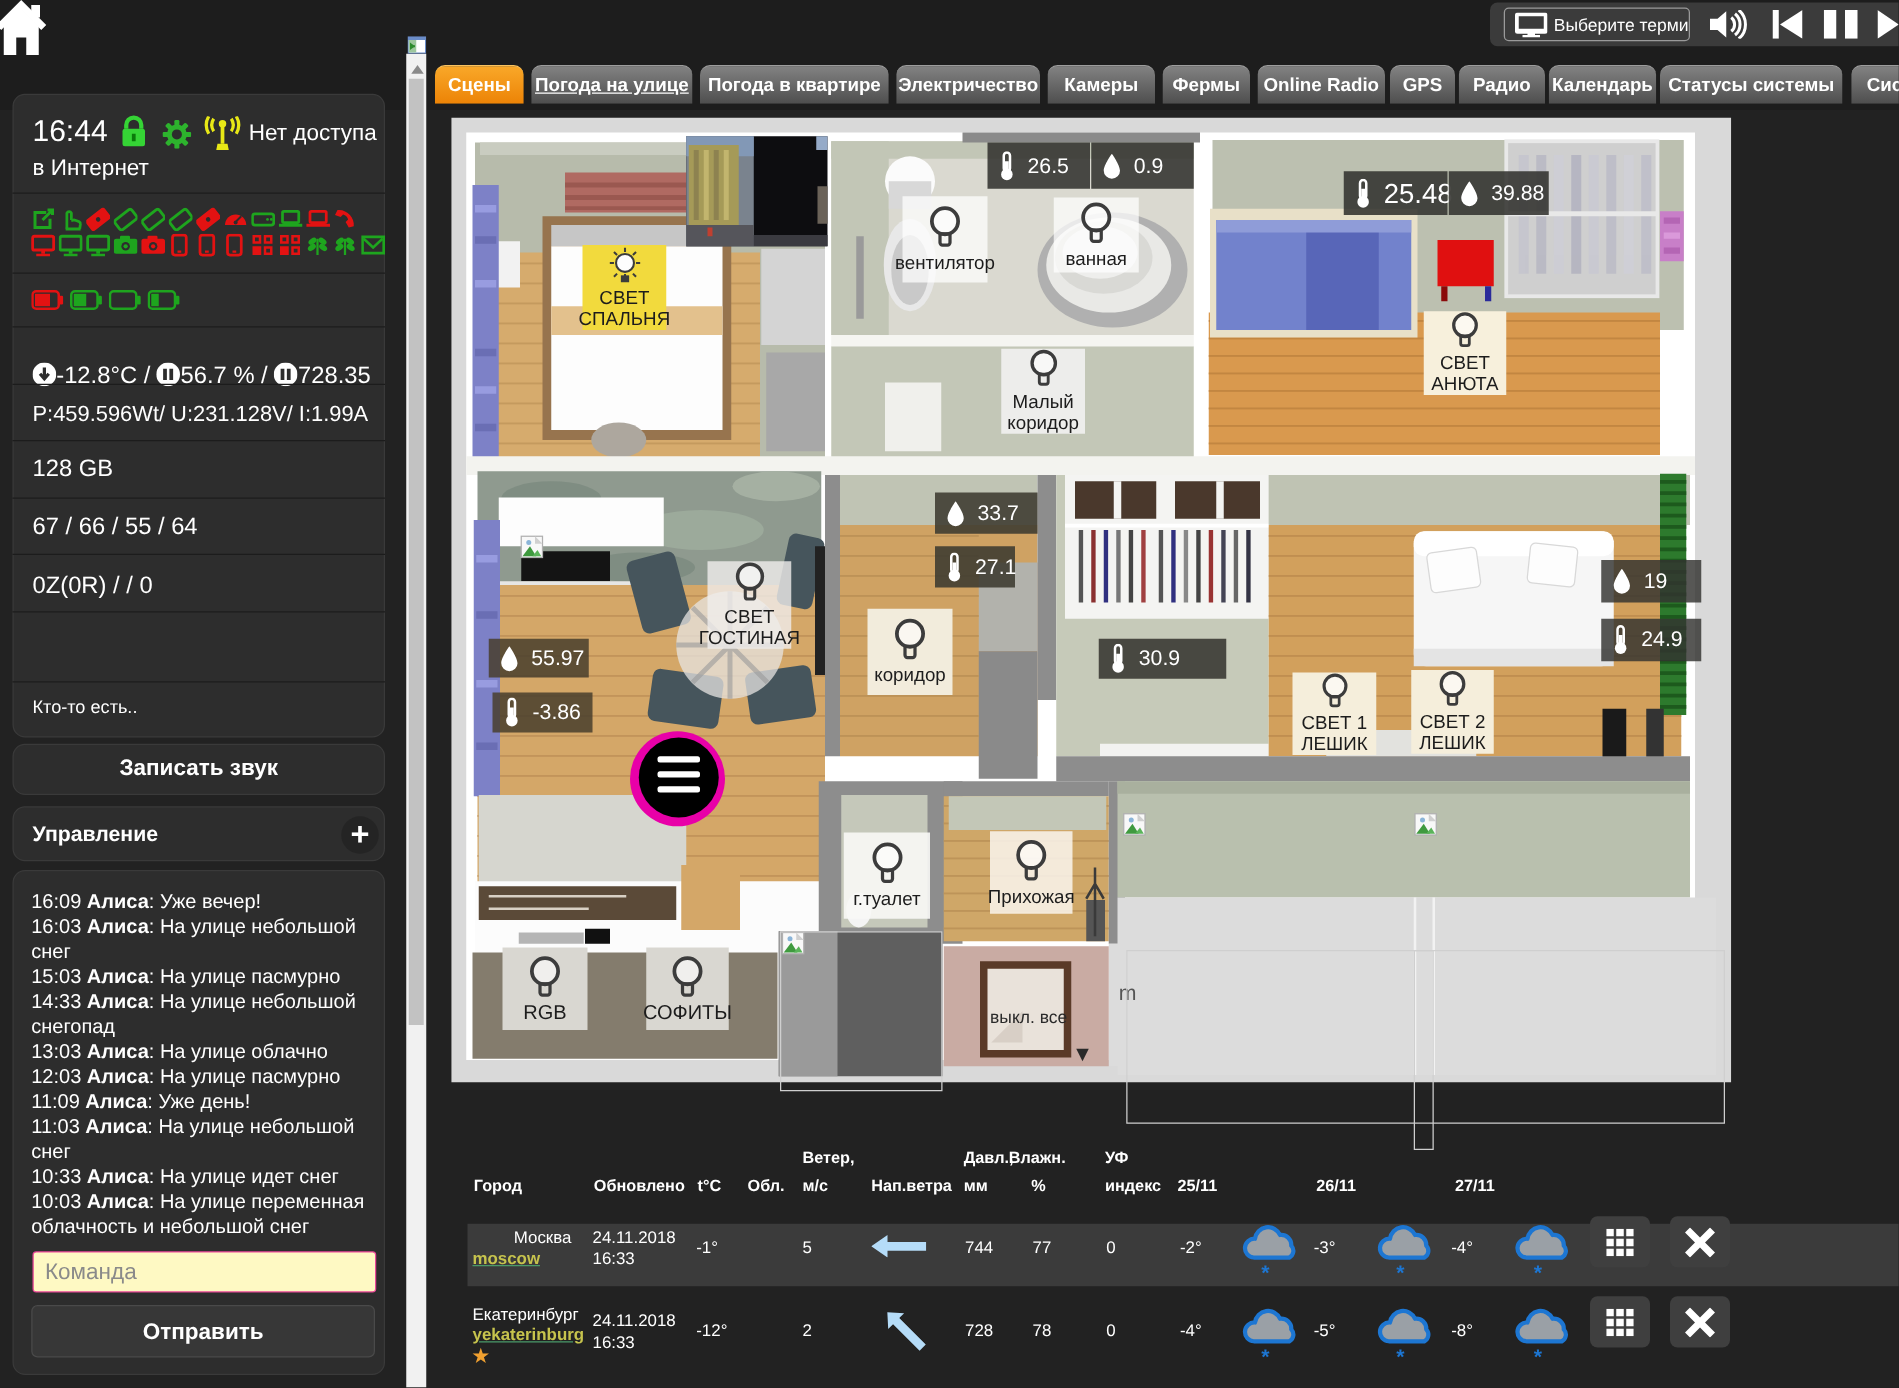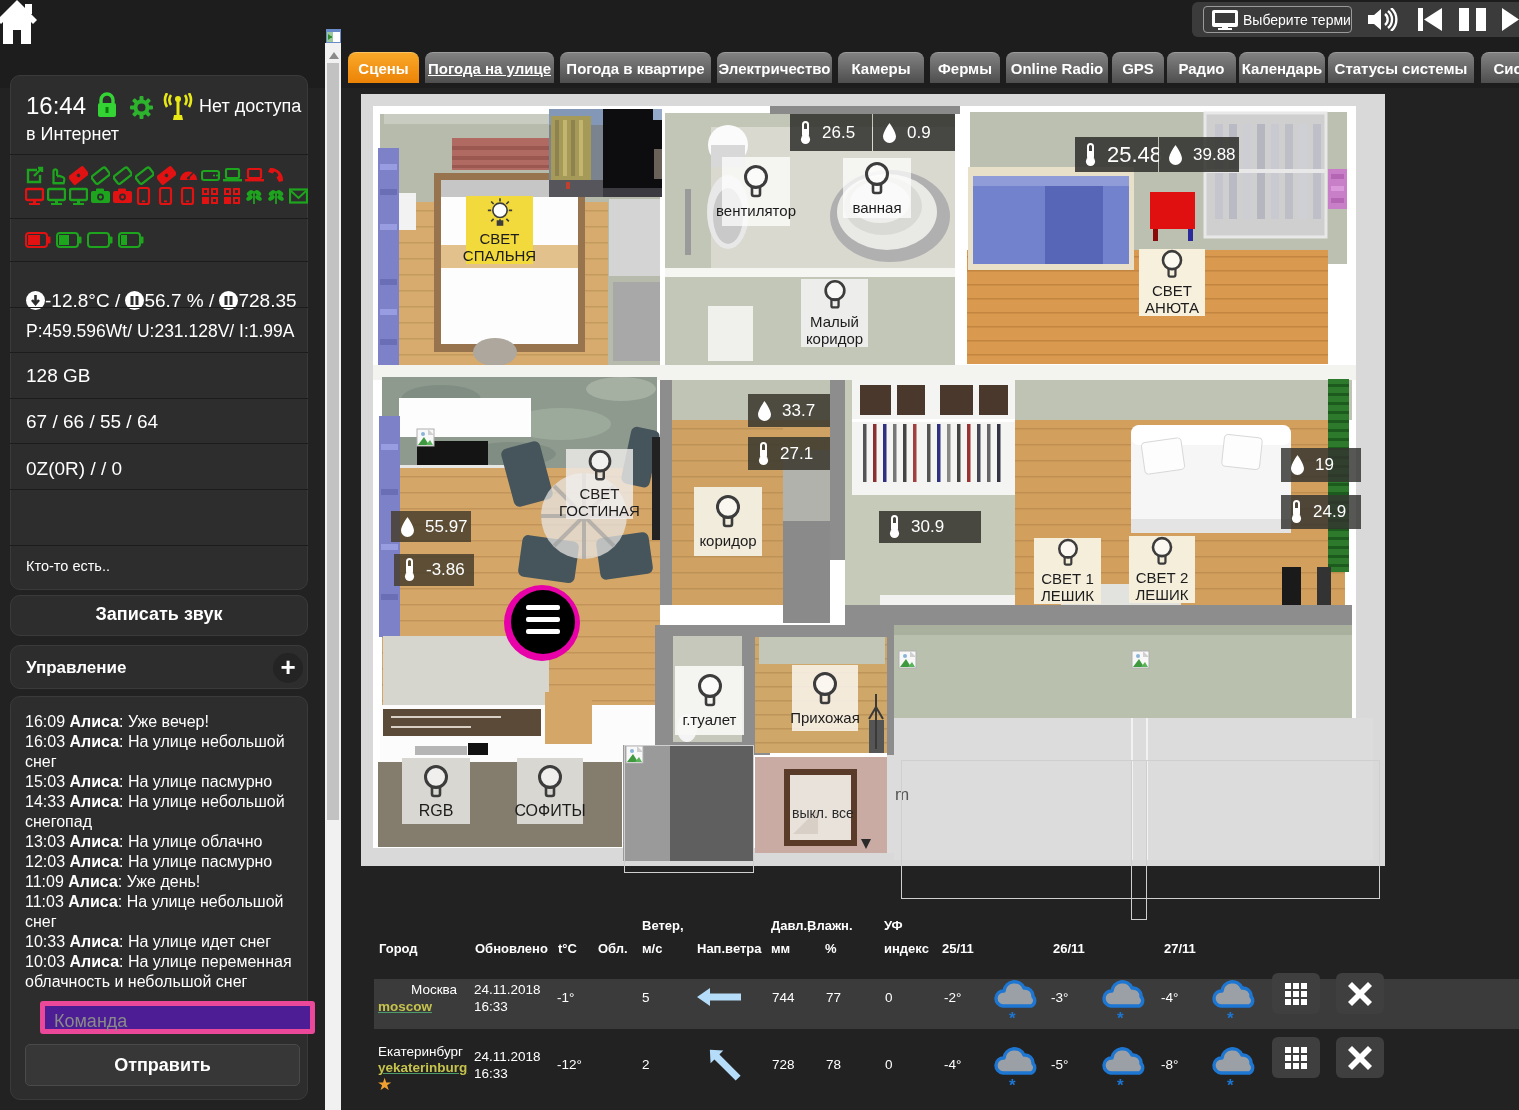--- a/index.html
+++ b/index.html
@@ -224,21 +224,21 @@
 
 <div class="panel" style="top:595px; height:41px;"></div>
 <div class="sb-text" style="top:604px; left:0; width:318px; text-align:center; font-weight:bold; font-size:18px;">Записать звук</div>
 
 <div class="panel" style="top:645px; height:44px;"></div>
 <div class="sb-text" style="top:658px; font-weight:bold; font-size:17px;">Управление</div>
 <div class="abs" style="left:273px; top:653px; width:30px; height:30px; border-radius:50%; background:#242424; color:#fff; font-size:26px; font-weight:bold; text-align:center; line-height:28px;">+</div>
 
 <div class="panel" style="top:696px; height:404px;"></div>
 <div id="chat" class="abs" style="left:25px; top:712px; width:276px; color:#fff; font-size:16px; line-height:20px;">16:09 <b>Алиса</b>: Уже вечер!<br>16:03 <b>Алиса</b>: На улице небольшой снег<br>15:03 <b>Алиса</b>: На улице пасмурно<br>14:33 <b>Алиса</b>: На улице небольшой снегопад<br>13:03 <b>Алиса</b>: На улице облачно<br>12:03 <b>Алиса</b>: На улице пасмурно<br>11:09 <b>Алиса</b>: Уже день!<br>11:03 <b>Алиса</b>: На улице небольшой снег<br>10:33 <b>Алиса</b>: На улице идет снег<br>10:03 <b>Алиса</b>: На улице переменная облачность и небольшой снег<br></div>
-<div class="abs" style="left:40px; top:1001px; width:275px; height:33px; border:5px solid #ec4899; border-radius:3px; background:#4c1d95; color:#8a8a8a; font-size:18px; line-height:31px; padding-left:9px;">Команда</div>
+<div class="abs" style="left:26px; top:1001px; width:275px; height:33px; border:1px solid #ec4899; border-radius:3px; background:#fef9c3; color:#8a8a8a; font-size:18px; line-height:31px; padding-left:9px;">Команда</div>
 <div class="abs" style="left:25px; top:1044px; width:275px; height:42px; background:#373737; border:1px solid #4a4a4a; border-radius:5px; color:#fff; font-weight:bold; font-size:18px; text-align:center; line-height:40px;">Отправить</div>
 
 <div class="abs" style="left:325px; top:43px; width:16px; height:1067px; background:#f1f1f1;"></div>
 <div class="abs" style="left:329px; top:52px; width:0; height:0; border-left:5px solid transparent; border-right:5px solid transparent; border-bottom:7px solid #8a8a8a;"></div>
 <div class="abs" style="left:327px; top:63px; width:12px; height:757px; background:#c2c2c2;"></div>
 
 <svg class="abs" style="left:326px; top:29px;" width="15" height="14" viewBox="0 0 15 14">
   <rect x="0" y="0" width="15" height="14" fill="#6a8cc8"></rect>
   <rect x="1" y="3" width="13" height="10" fill="#fff"></rect>
   <rect x="1" y="3" width="6" height="10" fill="#9dc79d"></rect>
@@ -617,21 +617,21 @@
           <path d="M7.5 1 C7.5 1 1 10 1 14.5 a6.5 6.5 0 0 0 13 0 C14 10 7.5 1 7.5 1 Z" fill="#fff"></path>
         </svg>
         <span>39.88</span>
       </div>
 <div class="sens" style="left:748px;top:394px;width:82px;height:33px;background:rgba(60,58,48,0.88);font-size:17px">
         <svg width="15" height="22" viewBox="0 0 15 22">
           <path d="M7.5 1 C7.5 1 1 10 1 14.5 a6.5 6.5 0 0 0 13 0 C14 10 7.5 1 7.5 1 Z" fill="#fff"></path>
         </svg>
         <span>33.7</span>
       </div>
-<div class="sens" style="left:748px;top:437px;width:82px;height:33px;background:rgba(60,58,48,0.88);font-size:17px">
+<div class="sens" style="left:748px;top:437px;width:64px;height:33px;background:rgba(60,58,48,0.88);font-size:17px">
         <svg width="13" height="24" viewBox="0 0 13 24">
           <rect x="4" y="1" width="5" height="15" rx="2.5" fill="none" stroke="#fff" stroke-width="2"></rect>
           <circle cx="6.5" cy="18.5" r="4.6" fill="#fff"></circle>
           <rect x="5" y="8" width="3" height="10" fill="#fff"></rect>
         </svg>
         <span>27.1</span>
       </div>
 <div class="sens" style="left:391px;top:511px;width:80px;height:31px;background:rgba(72,62,45,0.85);font-size:17px">
         <svg width="15" height="22" viewBox="0 0 15 22">
           <path d="M7.5 1 C7.5 1 1 10 1 14.5 a6.5 6.5 0 0 0 13 0 C14 10 7.5 1 7.5 1 Z" fill="#fff"></path>

